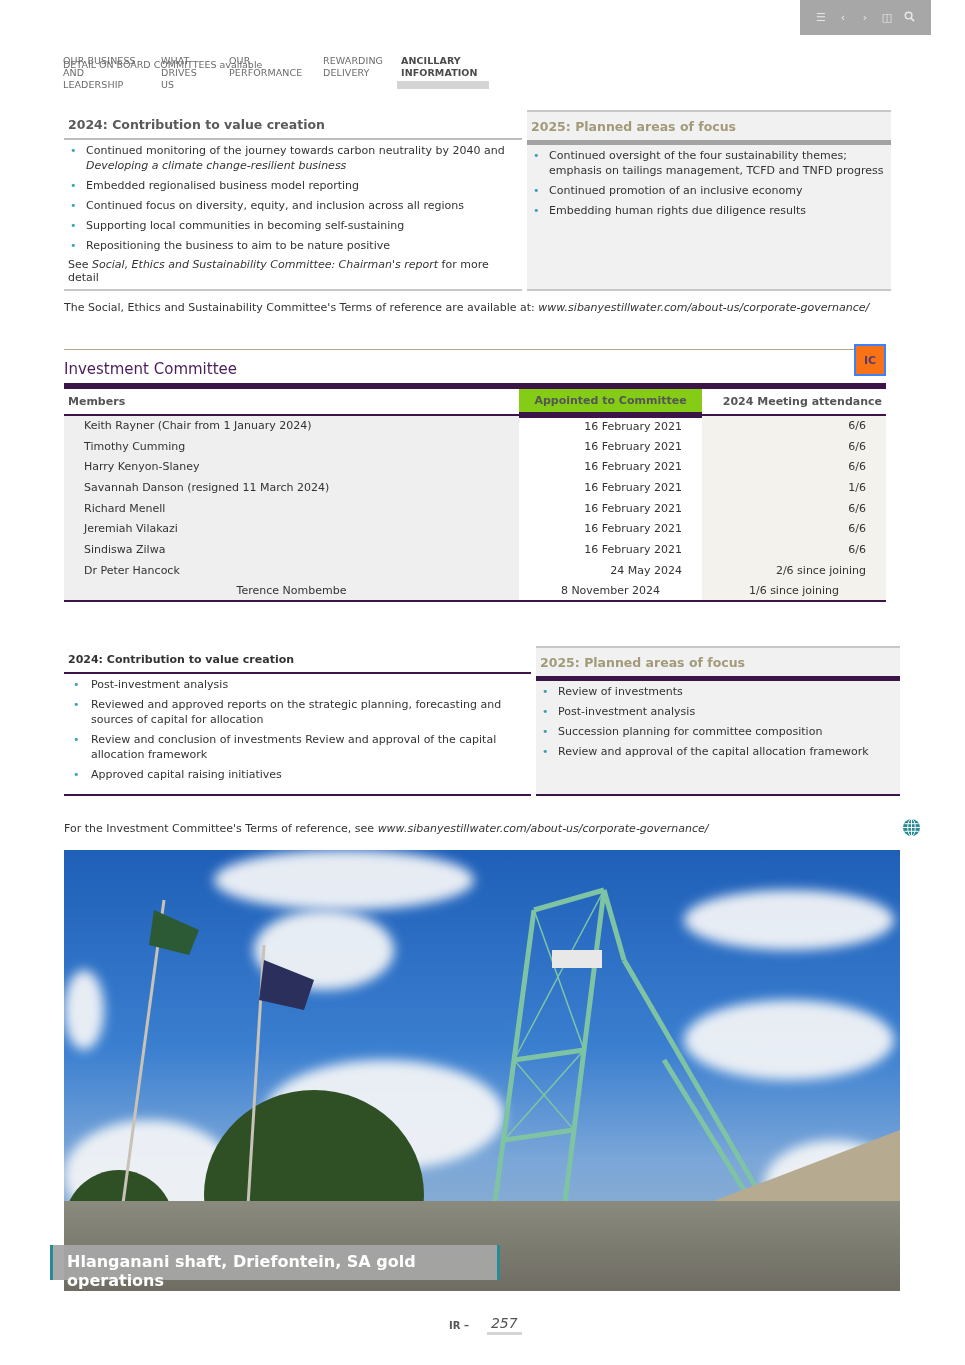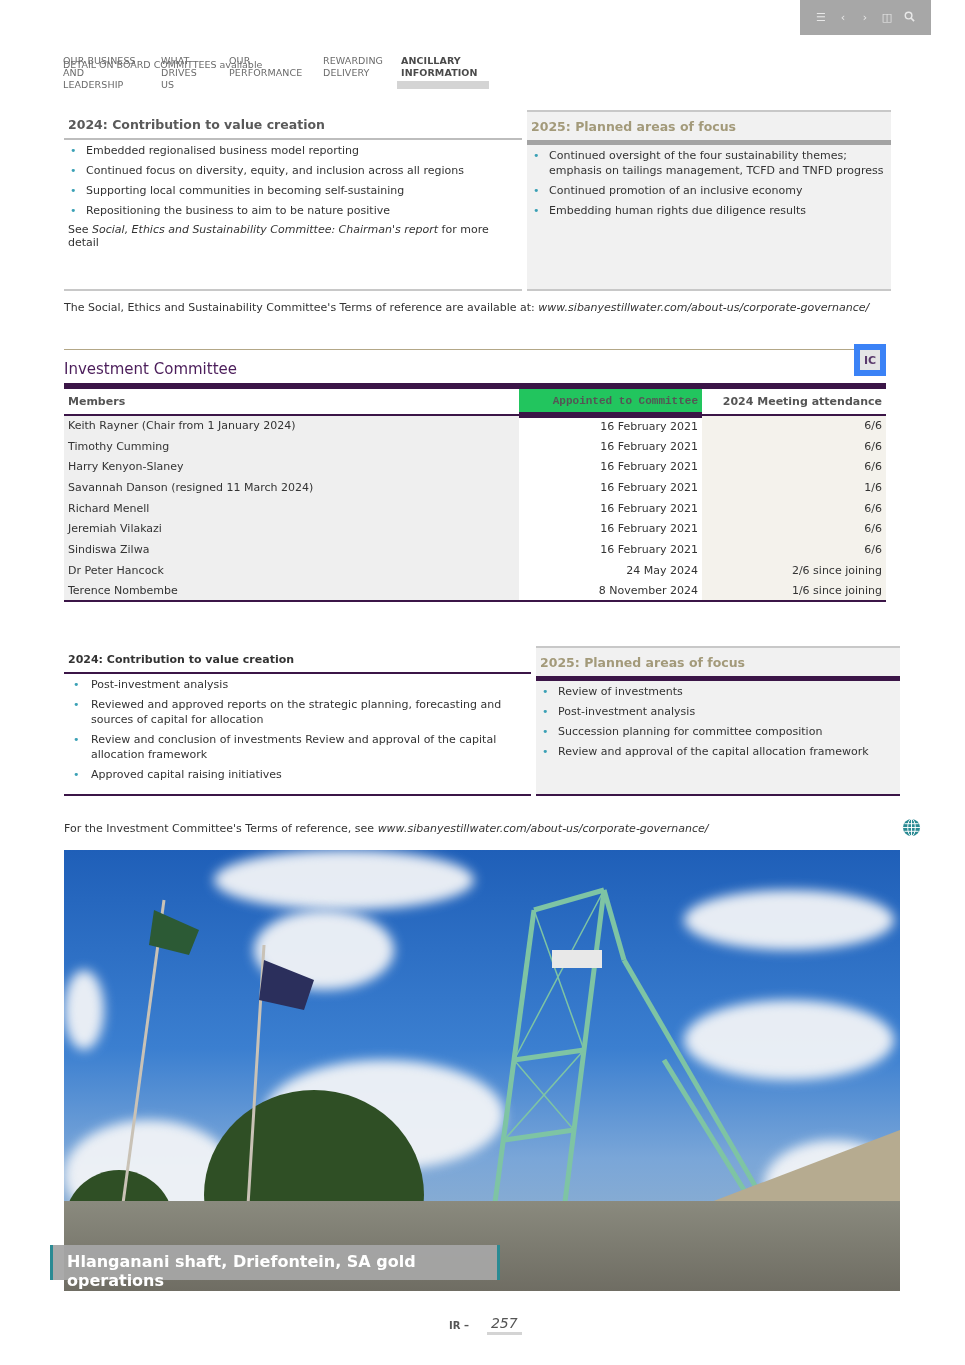--- a/index.html
+++ b/index.html
@@ -27,33 +27,33 @@
 
   .ses-left { left: 64px; top: 110px; width: 458px; height: 181px; border-bottom: 2px solid #c8c8c8; }
   .ses-left .col-head { border-bottom: 2px solid #bdbdbd; border-top: 0; }
   .ses-right { left: 527px; top: 110px; width: 364px; height: 181px; border-top: 2px solid #c8c8c8; border-bottom: 2px solid #c8c8c8; }
   .ses-right .col-head { border-bottom: 5px solid #a3a3a3; }
 
   .ref1 { position: absolute; top: 301px; left: 64px; font-size: 11px; color: #333; }
 
   .ic-rule { position: absolute; left: 64px; top: 349px; width: 790px; height: 1px; background: #b3a787; }
   .ic-title { position: absolute; left: 64px; top: 360px; font-size: 15px; font-weight: normal; color: #4b1d5a; }
-  .ic-badge { position: absolute; left: 854px; top: 344px; width: 32px; height: 32px; background: #e5e5e5; border: 6px solid #3b82f6; color: #5a3a6c; font-weight: bold; font-size: 11px; display: flex; align-items: center; justify-content: center; }
+  .ic-badge { position: absolute; left: 854px; top: 344px; width: 32px; height: 32px; background: #f97316; border: 2px solid #3b82f6; color: #5a3a6c; font-weight: bold; font-size: 11px; display: flex; align-items: center; justify-content: center; }
   .ic-bar { position: absolute; left: 64px; top: 383px; width: 822px; height: 6px; background: #3b1547; }
 
   table.members { position: absolute; left: 64px; top: 389px; width: 822px; border-collapse: collapse; font-size: 11px; color: #333; }
   table.members th { font-size: 11px; font-weight: bold; color: #555; height: 26px; padding: 0 4px; }
   table.members th.c0 { text-align: left; border-bottom: 2px solid #3b1547; }
-  table.members th.c1 { text-align: right; background: #22c55e; border-bottom: 6px solid #3b1547; font-family: Liberation Mono, monospace; }
+  table.members th.c1 { background: #84cc16; border-bottom: 6px solid #3b1547; }
   table.members th.c2 { text-align: right; border-bottom: 2px solid #3b1547; }
-  table.members td { height: 20.7px; padding: 0 4px; }
+  table.members td { height: 20.7px; padding: 0 20px; }
   table.members td.c0 { background: #efefef; width: 455px; }
   table.members td.c1 { text-align: right; background: #fff; width: 183px; }
   table.members td.c2 { text-align: right; background: #f4f2ec; }
-  table.members tr:last-child td { border-bottom: 2px solid #3b1547; }
+  table.members tr:last-child td { border-bottom: 2px solid #3b1547; text-align: center; }
 
   .inv-left { left: 64px; top: 646px; width: 467px; height: 150px; border-bottom: 2px solid #3b1547; }
   .inv-left .col-head { font-size: 11px; color: #333; border-bottom: 2px solid #3b1547; padding: 7px 4px 6px 4px; }
   .inv-left ul.bul li { padding-left: 27px; }
   .inv-left ul.bul li::before { left: 9px; }
   .inv-right { left: 536px; top: 646px; width: 364px; height: 150px; border-top: 2px solid #c8c8c8; border-bottom: 2px solid #3b1547; }
   .inv-right .col-head { border-bottom: 5px solid #3b1547; }
 
   .ref2 { position: absolute; top: 822px; left: 64px; font-size: 11px; color: #333; }
   .globe { position: absolute; left: 902px; top: 818px; width: 19px; height: 19px; cursor: pointer; }
@@ -94,20 +94,21 @@
         <line x1="7.6" y1="7.6" x2="11" y2="11" stroke="#e8e8e8" stroke-width="1.8"></line>
       </svg>
   </span>
 </div>
 
 <div class="subheader"><span class="up">DETAIL ON BOARD COMMITTEES</span><span> available</span></div>
 
 <div class="box left-col ses-left">
   <div class="col-head">2024: Contribution to value creation</div>
   <ul class="bul" style="margin-top:3px">
+    <li><span>Continued monitoring of the journey towards carbon neutrality by 2040 and </span><em>Developing a climate change-resilient business</em></li>
     <li>Embedded regionalised business model reporting</li>
     <li>Continued focus on diversity, equity, and inclusion across all regions</li>
     <li>Supporting local communities in becoming self-sustaining</li>
     <li>Repositioning the business to aim to be nature positive</li>
   </ul>
   <div class="note"><span>See </span><em>Social, Ethics and Sustainability Committee: Chairman's report</em><span> for more detail</span></div>
 </div>
 
 <div class="box right-col ses-right">
   <div class="col-head">2025: Planned areas of focus</div>

